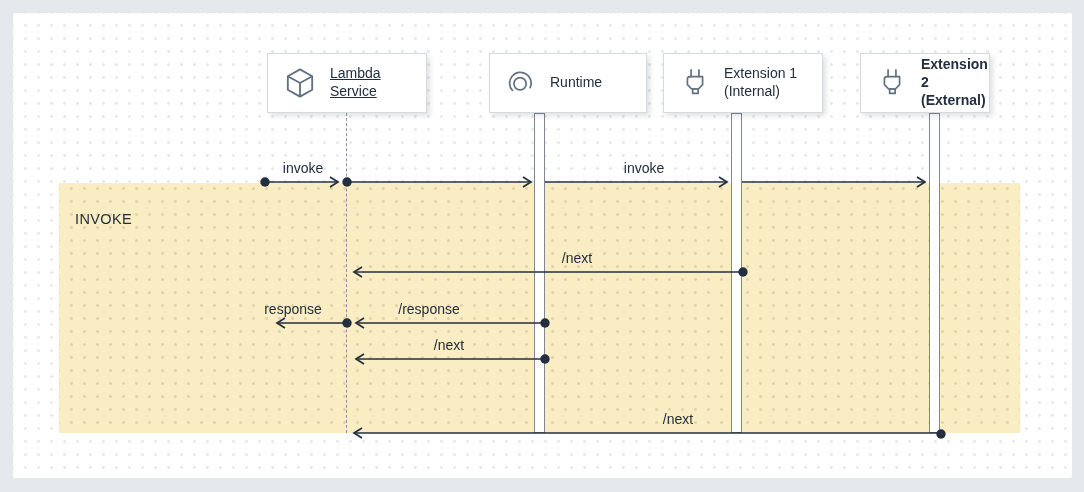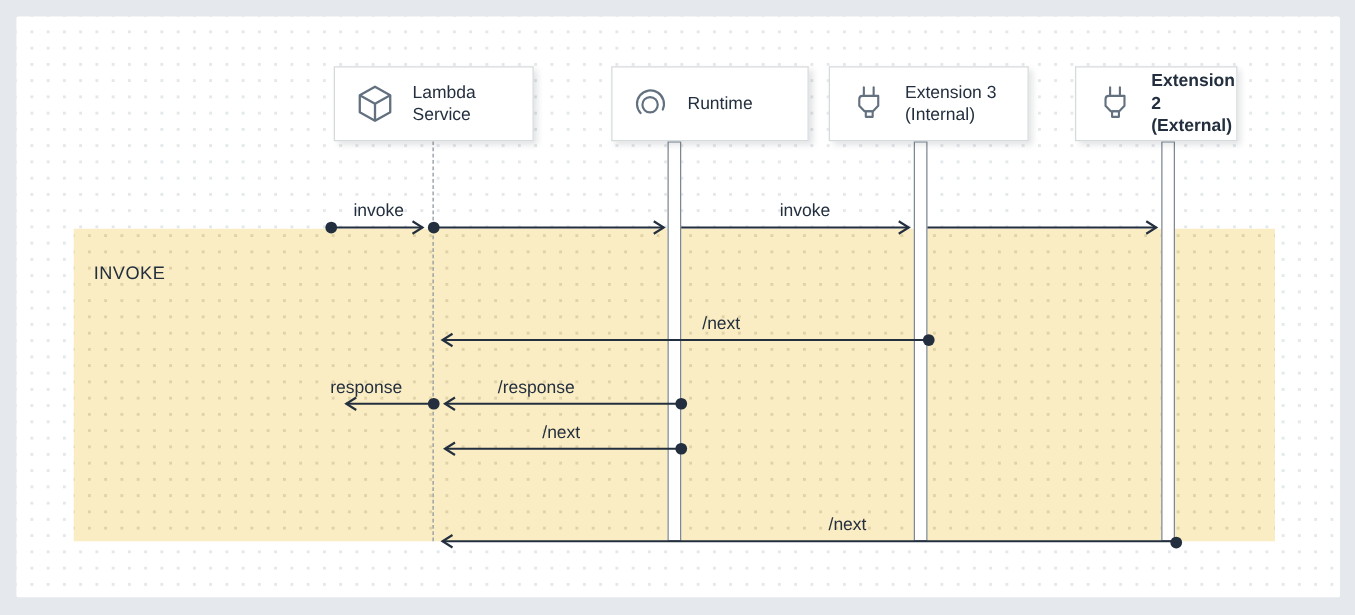--- a/index.html
+++ b/index.html
@@ -44,21 +44,21 @@
   .actor{
     position:absolute;top:40px;height:60px;box-sizing:border-box;
     background:#ffffff;border:1px solid #d5dadd;
     box-shadow:3px 3px 5px rgba(31,41,51,.13);
     display:flex;align-items:center;gap:13px;padding-left:15px;
   }
   .actor .aicon{flex:0 0 auto;display:flex;align-items:center;}
   .actor .alabel{
     font-size:14px;line-height:1.28;color:#232f3e;max-width:84px;
   }
-  .actor.a-lambda{left:254px;width:160px;}
+  .actor.a-lambda{left:254px;width:160px;text-decoration:underline;}
   .actor.a-runtime{left:476px;width:158px;}
   .actor.a-ext1{left:650px;width:160px;}
   .actor.a-ext2{left:847px;width:130px;font-weight:bold;}
   svg.arrows{position:absolute;left:0;top:0;width:1059px;height:465px;pointer-events:none;}
   .msg{
     position:absolute;transform:translateX(-50%);
     font-size:14px;color:#232f3e;white-space:nowrap;
   }
 </style>
 </head>
@@ -125,21 +125,21 @@
 
   <div class="actor a-ext1">
     <span class="aicon">
       <svg width="32" height="34" viewBox="0 0 24 26" fill="none" stroke="#62707f" stroke-width="1.3" stroke-linejoin="round" stroke-linecap="round">
         <path d="M9,3 V8.2"></path>
           <path d="M15,3 V8.2"></path>
         <path d="M6.2,10.2 Q6.2,8.2 8.2,8.2 H17.8 V14.2 L14.6,17.6 H9.4 L6.2,14.2 Z"></path>
         <rect x="10.2" y="17.6" width="4.2" height="3.4"></rect>
       </svg>
     </span>
-    <span class="alabel">Extension 3 (Internal)</span>
+    <span class="alabel">Extension 1 (Internal)</span>
   </div>
 
   <div class="actor a-ext2">
     <span class="aicon">
       <svg width="32" height="34" viewBox="0 0 24 26" fill="none" stroke="#62707f" stroke-width="1.3" stroke-linejoin="round" stroke-linecap="round">
         <path d="M9,3 V8.2"></path>
           <path d="M15,3 V8.2"></path>
         <path d="M6.2,10.2 Q6.2,8.2 8.2,8.2 H17.8 V14.2 L14.6,17.6 H9.4 L6.2,14.2 Z"></path>
         <rect x="10.2" y="17.6" width="4.2" height="3.4"></rect>
       </svg>

